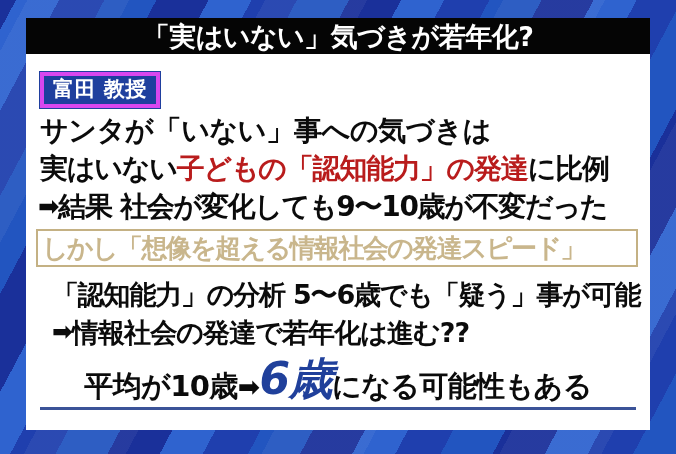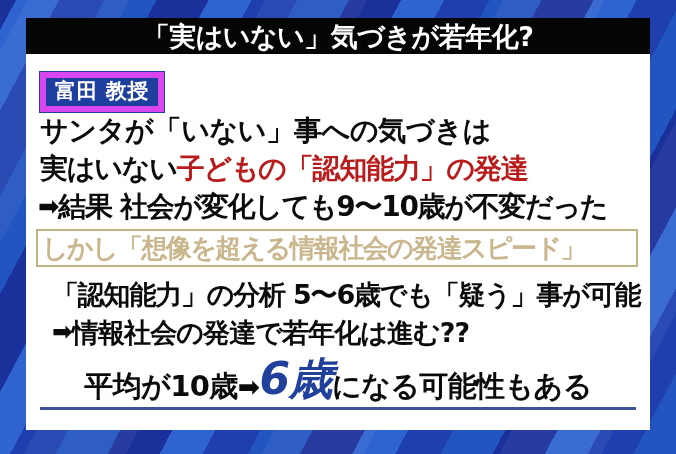--- a/index.html
+++ b/index.html
@@ -79,21 +79,21 @@
     line-height: 1;
     white-space: nowrap;
   }
 
   
   #badge {
     position: absolute;
     left: 14px;
     top: 54px;
     background: #1f3f9e;
-    border: 6px solid #d946ef;
+    border: 4px solid #d946ef;
     outline: 1px solid #1f3f9e;
     padding: 2px 9px 4px 9px;
     box-sizing: border-box;
   }
   #badge-text {
     color: #ffffff;
     font-size: 21px;
     font-weight: bold;
     line-height: 1.05;
     white-space: nowrap;
@@ -190,20 +190,21 @@
 
     <div id="body">
 
       <div class="line l1">
         <span>サンタが「いない」事への気づきは</span>
       </div>
 
       <div class="line l2">
         <span>実はいない</span>
           <span class="blue">子どもの「認知能力」の発達</span>
+          <span>に比例</span>
       </div>
 
       <div class="line l3">
         <span class="arrow">➡</span>
           <span>結果 社会が変化しても9〜10歳が不変だった</span>
       </div>
 
       <div id="box-line">
         <span class="txt">しかし「想像を超える情報社会の発達スピード」</span>
       </div>

